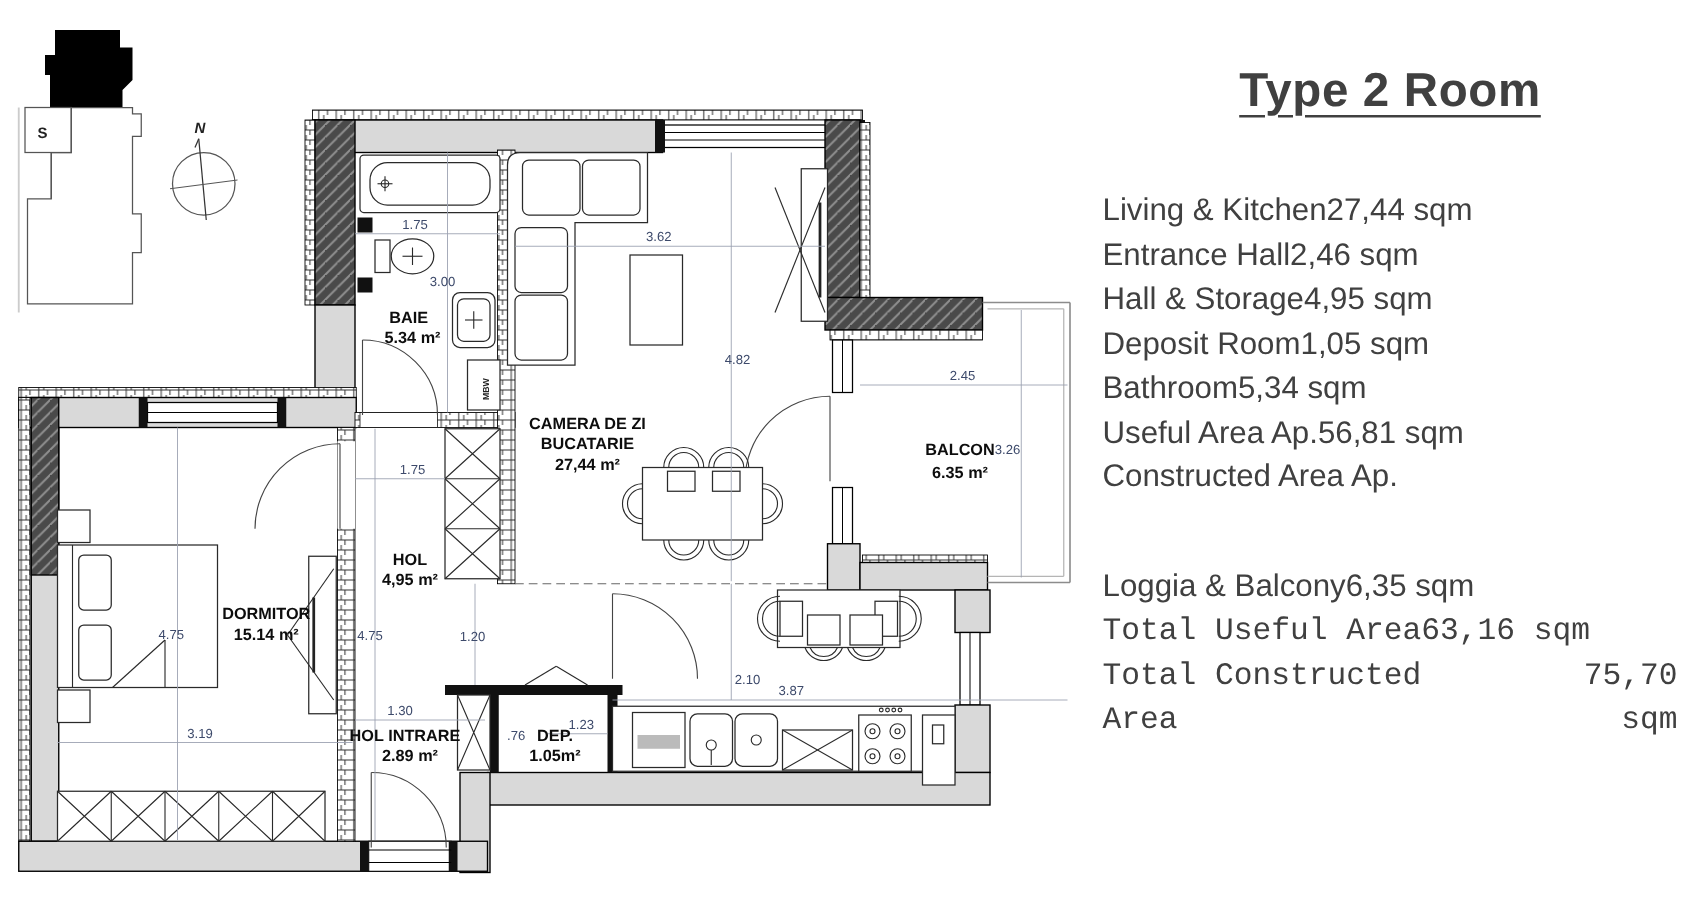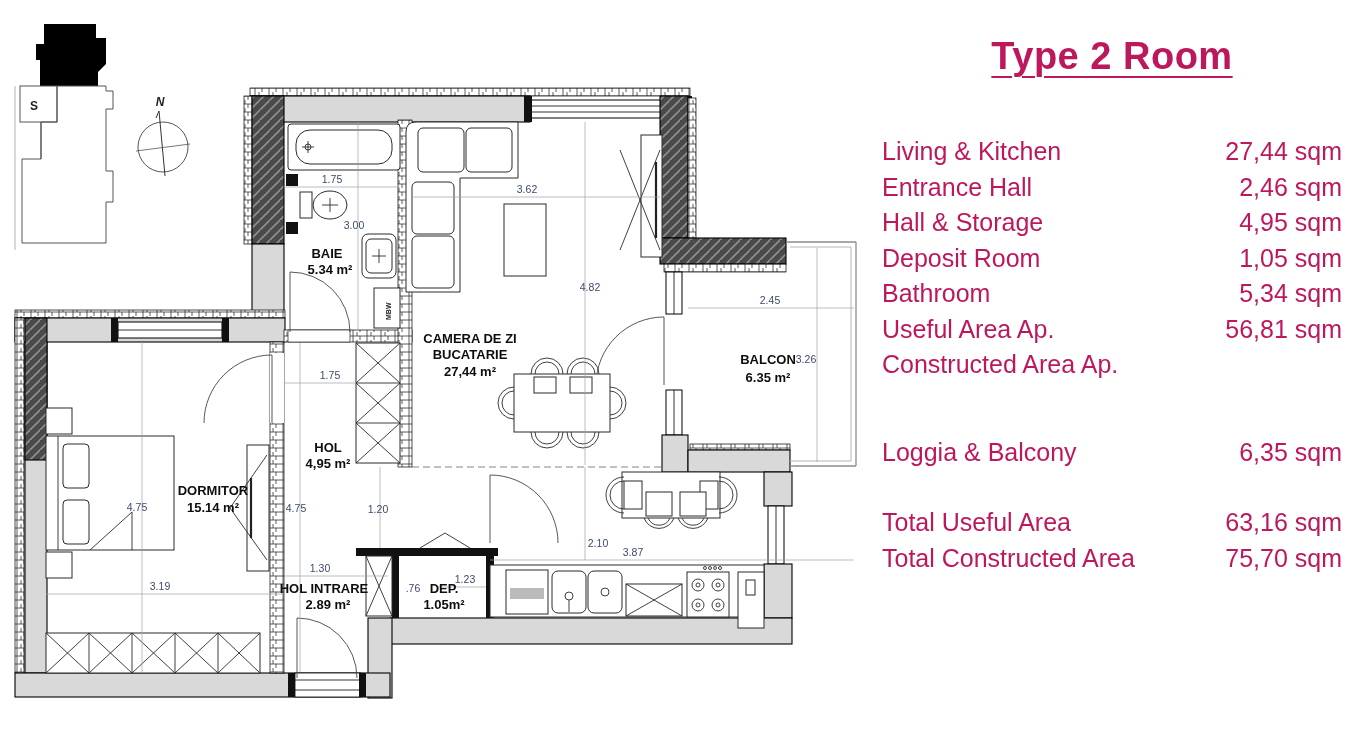--- a/index.html
+++ b/index.html
@@ -1,28 +1,28 @@
 <!DOCTYPE html>
 <html><head>
 <meta charset="utf-8">
 <style>
   html,body{margin:0;padding:0;background:#fff;}
   .stage{position:relative;width:1364px;height:734px;background:#fff;overflow:hidden;
          font-family:"Liberation Sans","DejaVu Sans",sans-serif;}
   .plan-svg{position:absolute;left:0;top:0;}
 
   
-  .legend{position:absolute;left:882px;top:35px;width:460px;color:#be185d;}
+  .legend{position:absolute;left:882px;top:52px;width:460px;color:#404040;}
   .legend-title{font-size:38px;font-weight:bold;text-align:center;
                 text-decoration:underline;text-decoration-thickness:2px;text-underline-offset:7px;
                 margin-bottom:56px;letter-spacing:0.5px;}
-  .legend-row{display:flex;justify-content:space-between;font-size:25px;line-height:35.5px;}
+  .legend-row{display:flex;justify-content:flex-start;font-size:25px;line-height:35.5px;}
   .legend-row .val{text-align:right;}
   .loggia-block{margin-top:52px;}
-  .totals-block{margin-top:35px;}
+  .totals-block{font-family:Liberation Mono, monospace;}
 
   
   .wall{fill:#d9d9d9;stroke:#000;stroke-width:1.1;}
   .blackcap{fill:#111;stroke:none;}
   .brickw{fill:url(#bricks);stroke:#000;stroke-width:0.7;}
   .hatchw{fill:url(#hatch);stroke:#000;stroke-width:1.1;}
   .win{fill:#fff;stroke:#000;stroke-width:1;}
   .winline{stroke:#000;stroke-width:0.8;fill:none;}
   .furn{fill:#fff;stroke:#2a2a2a;stroke-width:1;}
   .furnline{stroke:#2a2a2a;stroke-width:0.9;fill:none;}

